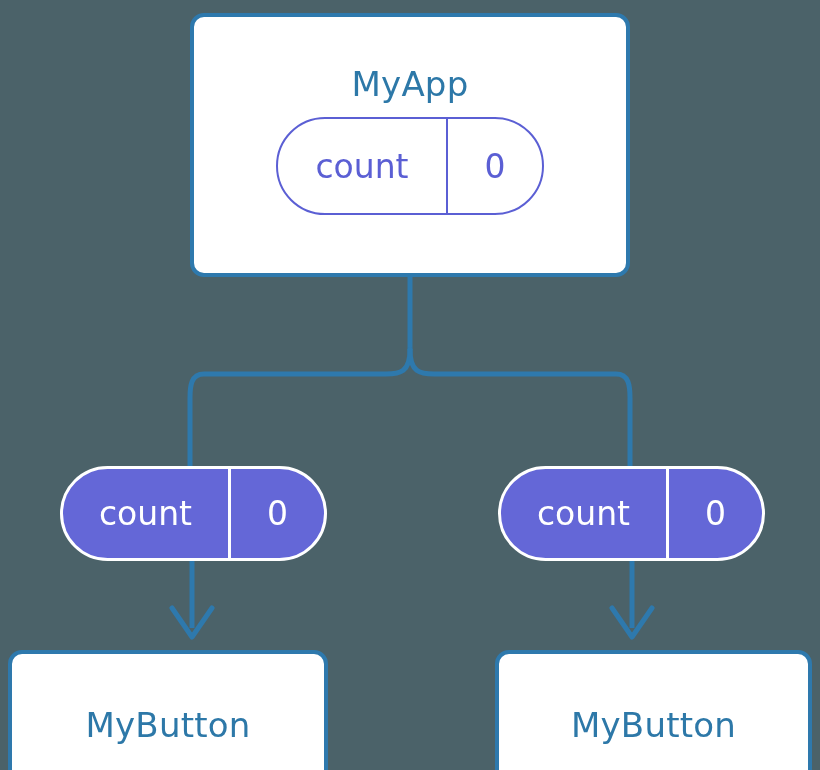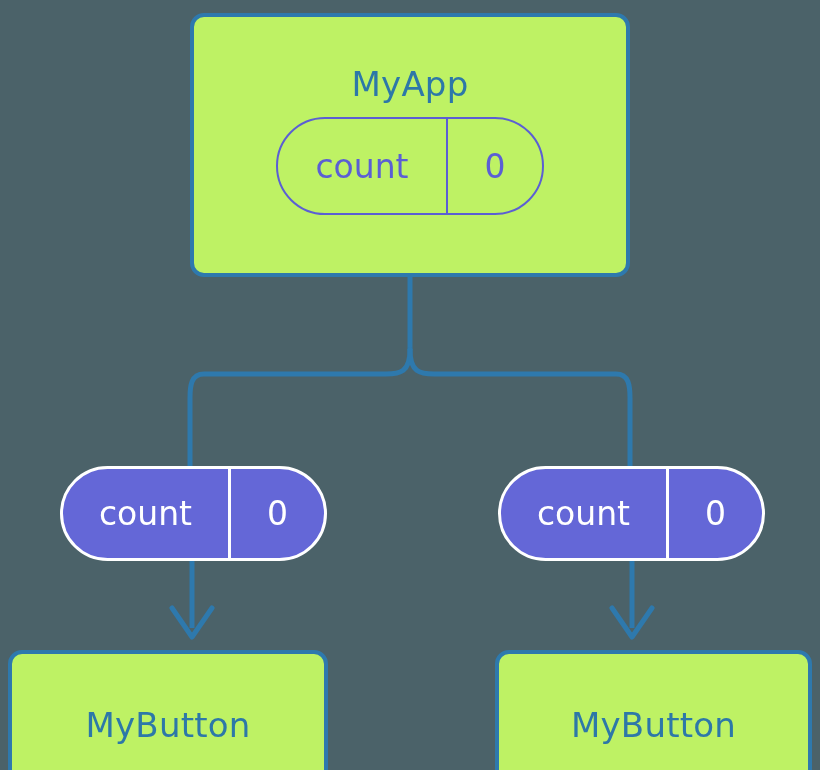--- a/index.html
+++ b/index.html
@@ -32,21 +32,21 @@
   }
 
   .node {
     position: absolute;
     z-index: 2;
     box-sizing: border-box;
   }
 
   
   .comp-box {
-    background: #bef264;
+    background: #ffffff;
     border: 4px solid #2e79ad;
     border-radius: 14px;
     display: flex;
     flex-direction: column;
     align-items: center;
   }
   .comp-title {
     color: #2d78a8;
     font-size: 34px;
     font-weight: 400;

